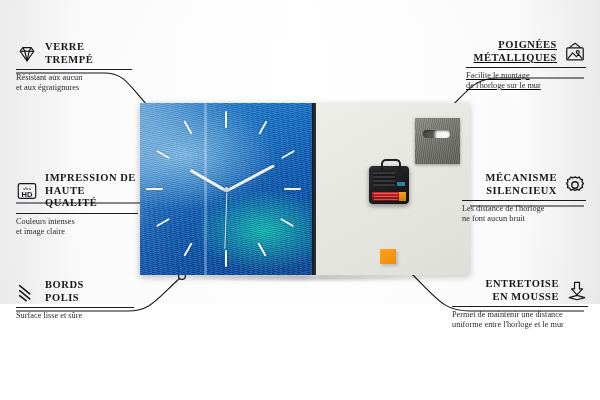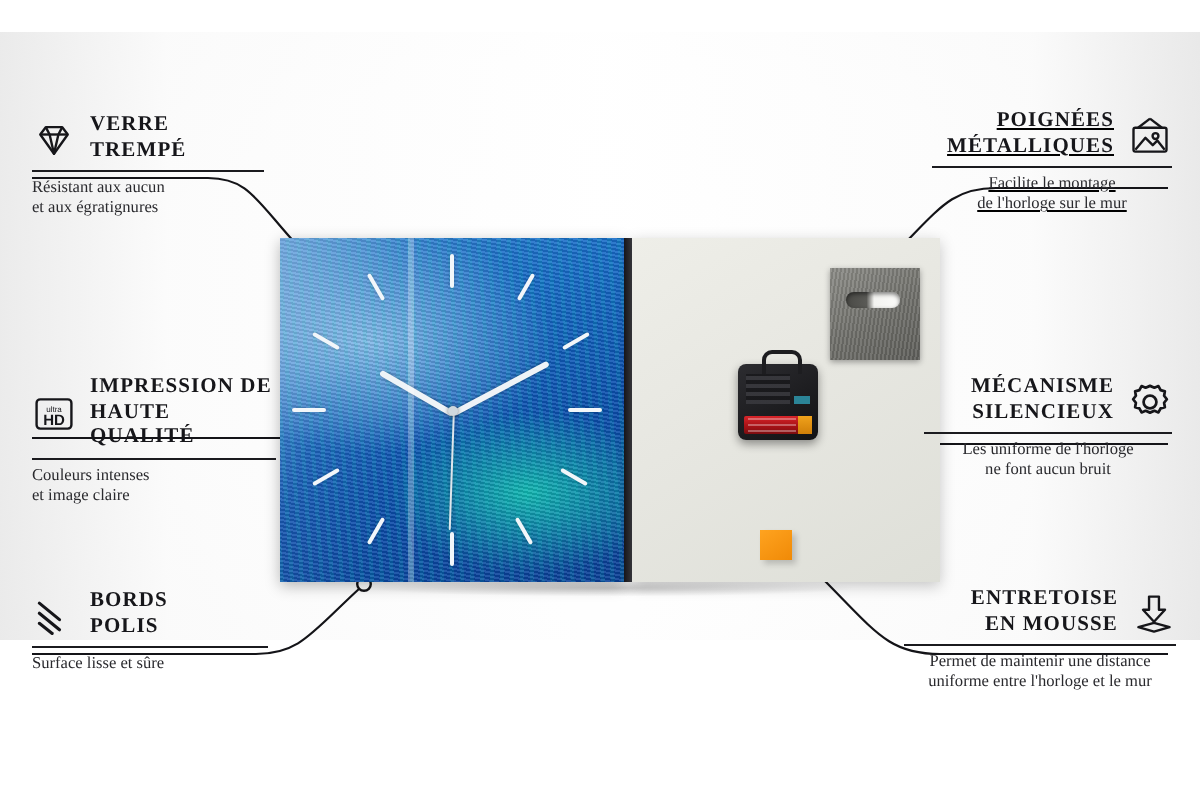--- a/index.html
+++ b/index.html
@@ -5,21 +5,20 @@
   html,body{margin:0;padding:0;}
   body{
     width:600px;height:400px;overflow:hidden;
     font-family:"Liberation Serif",serif;
     background:#ffffff;
   }
   .stage{
     position:relative;width:600px;height:304px;
     background:
       radial-gradient(ellipse 520px 300px at 50% 45%, #ffffff 0%, #fdfdfd 42%, #f4f4f4 72%, #eaeaea 100%);
-    margin-top: 16px;
   }
   .stage:before{
     content:"";position:absolute;inset:0;
     background:linear-gradient(90deg,#e9e9e9 0%,#fbfbfb 14%,#ffffff 50%,#fbfbfb 86%,#e7e7e7 100%);
     opacity:.85;
   }
   .layer{position:absolute;inset:0;}
 
   
   svg.lines{position:absolute;left:0;top:0;width:600px;height:400px;}
@@ -128,21 +127,21 @@
     color:#16161a;line-height:12.5px;text-transform:uppercase;
   }
   .co-left .co-title{text-align:left;}
   .co-right .co-title{text-align:right;}
   .co-rule{height:1px;background:#1b1b1f;margin-top:3px;}
   .co-sub{
     font-family:"Liberation Serif",serif;
     font-size:8.3px;line-height:10.2px;color:#2a2a2e;margin-top:3px;
   }
   .co-left .co-sub{text-align:left;}
-  .co-right .co-sub{text-align:center;}
+  .co-right .co-sub{text-align:left;}
   .ico{width:22px;height:22px;flex:0 0 22px;display:block;}
 
   .c1{left:16px;top:41px;width:116px;}
   .c2{left:16px;top:172px;width:122px;}
   .c3{left:16px;top:279px;width:118px;}
   .c4{left:466px;top:39px;width:120px;text-decoration:underline;}
   .c5{left:462px;top:172px;width:124px;}
   .c6{left:452px;top:278px;width:136px;}
 </style>
 </head>
@@ -307,21 +306,21 @@
       </div>
       <svg class="ico" viewBox="0 0 24 24">
         <g fill="none" stroke="#16161a" stroke-width="1.5" stroke-linejoin="round">
           <path d="M12 3.2 l2.4 1.0 2.2 -0.9 1.2 2.2 2.3 0.7 -0.4 2.4 1.5 1.9 -1.5 1.9 0.4 2.4 -2.3 0.7 -1.2 2.2 -2.2 -0.9 -2.4 1.0 -2.4 -1.0 -2.2 0.9 -1.2 -2.2 -2.3 -0.7 0.4 -2.4 -1.5 -1.9 1.5 -1.9 -0.4 -2.4 2.3 -0.7 1.2 -2.2 2.2 0.9 Z"></path>
           <circle cx="12" cy="12" r="3.5"></circle>
         </g>
       </svg>
     </div>
     <div class="co-rule"></div>
     <div class="co-sub">
-      <div>Les uniforme de l'horloge</div>
+      <div>Les distance de l'horloge</div>
       <div>ne font aucun bruit</div>
     </div>
   </div>
 
   <div class="callout co-right c6">
     <div class="co-head">
       <div class="co-title">
         <div>ENTRETOISE</div>
         <div>EN MOUSSE</div>
       </div>

